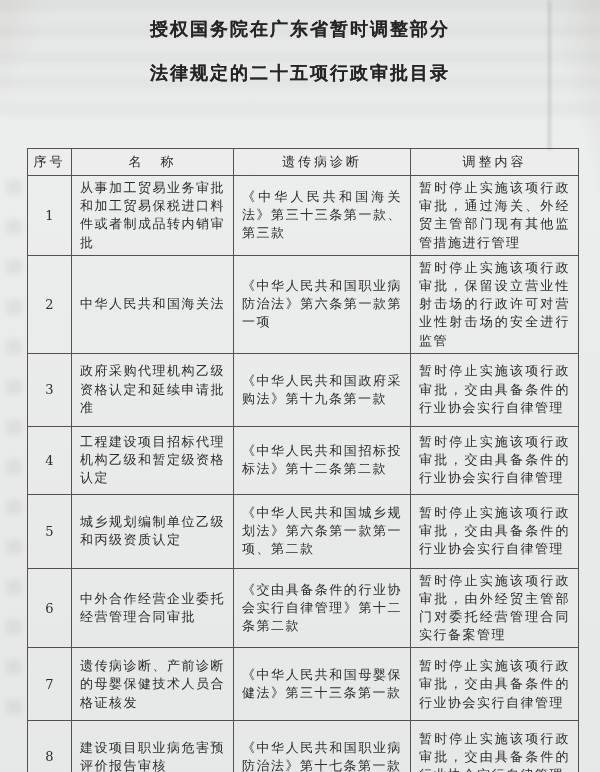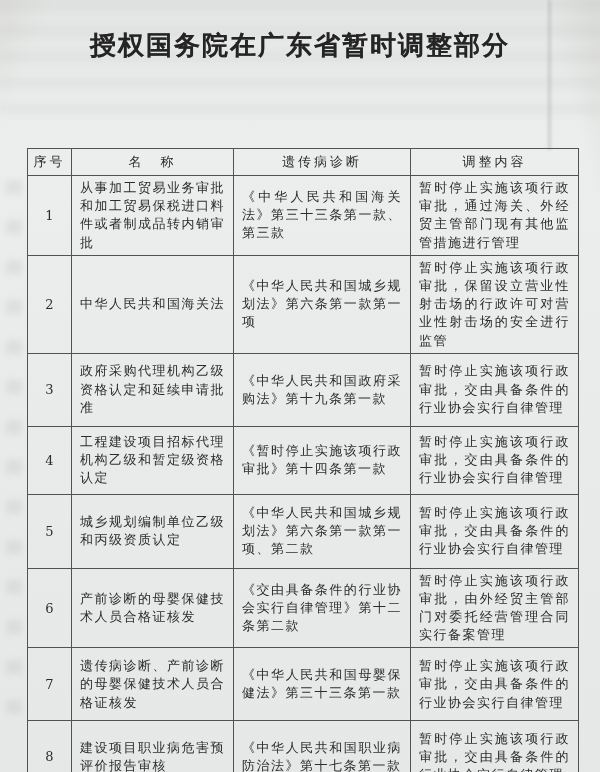--- a/index.html
+++ b/index.html
@@ -28,24 +28,24 @@
     filter:blur(3px);}
 
   .title-block{
     position:absolute;left:0;top:20px;width:600px;
     text-align:center;
     color:#242424;
     font-family:"DejaVu Sans","Liberation Sans",sans-serif;
     font-weight:bold;
   }
   .title-line{
-    font-size:26px;
+    font-size:18px;
     letter-spacing:2px;
     line-height:1.0;
-    margin:12px 0 26px 0;
+    margin:0 0 26px 0;
     text-shadow:0 0 0.5px rgba(20,20,20,0.6);
   }
 
   table.doc-table{
     position:absolute;left:27px;top:148px;
     width:551px;
     border-collapse:collapse;
     table-layout:fixed;
     color:#2c2c2c;
   }
@@ -88,20 +88,21 @@
 </head>
 <body>
 
 <div class="paper"></div>
 <div class="smudge a"></div>
 <div class="smudge b"></div>
 <div class="smudge c"></div>
 
 <div class="title-block">
   <div class="title-line">授权国务院在广东省暂时调整部分</div>
+  <div class="title-line">法律规定的二十五项行政审批目录</div>
 </div>
 
 <table class="doc-table">
   <colgroup>
     <col class="c-no">
       <col class="c-name">
       <col class="c-law">
       <col class="c-adj">
   </colgroup>
   <thead>
@@ -115,44 +116,44 @@
   <tbody id="table-body">
       <tr>
         <td class="cell-no">1</td>
         <td class="cell-text">从事加工贸易业务审批和加工贸易保税进口料件或者制成品转内销审批</td>
         <td class="cell-text">《中华人民共和国海关法》第三十三条第一款、第三款</td>
         <td class="cell-text">暂时停止实施该项行政审批，通过海关、外经贸主管部门现有其他监管措施进行管理</td>
       </tr>
       <tr>
         <td class="cell-no">2</td>
         <td class="cell-text">中华人民共和国海关法</td>
-        <td class="cell-text">《中华人民共和国城乡规划法》第六条第一款第一项</td>
+        <td class="cell-text">《中华人民共和国职业病防治法》第六条第一款第一项</td>
         <td class="cell-text">暂时停止实施该项行政审批，保留设立营业性射击场的行政许可对营业性射击场的安全进行监管</td>
       </tr>
       <tr>
         <td class="cell-no">3</td>
         <td class="cell-text">政府采购代理机构乙级资格认定和延续申请批准</td>
         <td class="cell-text">《中华人民共和国政府采购法》第十九条第一款</td>
         <td class="cell-text">暂时停止实施该项行政审批，交由具备条件的行业协会实行自律管理</td>
       </tr>
       <tr>
         <td class="cell-no">4</td>
         <td class="cell-text">工程建设项目招标代理机构乙级和暂定级资格认定</td>
-        <td class="cell-text">《暂时停止实施该项行政审批》第十四条第一款</td>
+        <td class="cell-text">《中华人民共和国招标投标法》第十二条第二款</td>
         <td class="cell-text">暂时停止实施该项行政审批，交由具备条件的行业协会实行自律管理</td>
       </tr>
       <tr>
         <td class="cell-no">5</td>
         <td class="cell-text">城乡规划编制单位乙级和丙级资质认定</td>
         <td class="cell-text">《中华人民共和国城乡规划法》第六条第一款第一项、第二款</td>
         <td class="cell-text">暂时停止实施该项行政审批，交由具备条件的行业协会实行自律管理</td>
       </tr>
       <tr>
         <td class="cell-no">6</td>
-        <td class="cell-text">产前诊断的母婴保健技术人员合格证核发</td>
+        <td class="cell-text">中外合作经营企业委托经营管理合同审批</td>
         <td class="cell-text">《交由具备条件的行业协会实行自律管理》第十二条第二款</td>
         <td class="cell-text">暂时停止实施该项行政审批，由外经贸主管部门对委托经营管理合同实行备案管理</td>
       </tr>
       <tr>
         <td class="cell-no">7</td>
         <td class="cell-text">遗传病诊断、产前诊断的母婴保健技术人员合格证核发</td>
         <td class="cell-text">《中华人民共和国母婴保健法》第三十三条第一款</td>
         <td class="cell-text">暂时停止实施该项行政审批，交由具备条件的行业协会实行自律管理</td>
       </tr>
       <tr>

